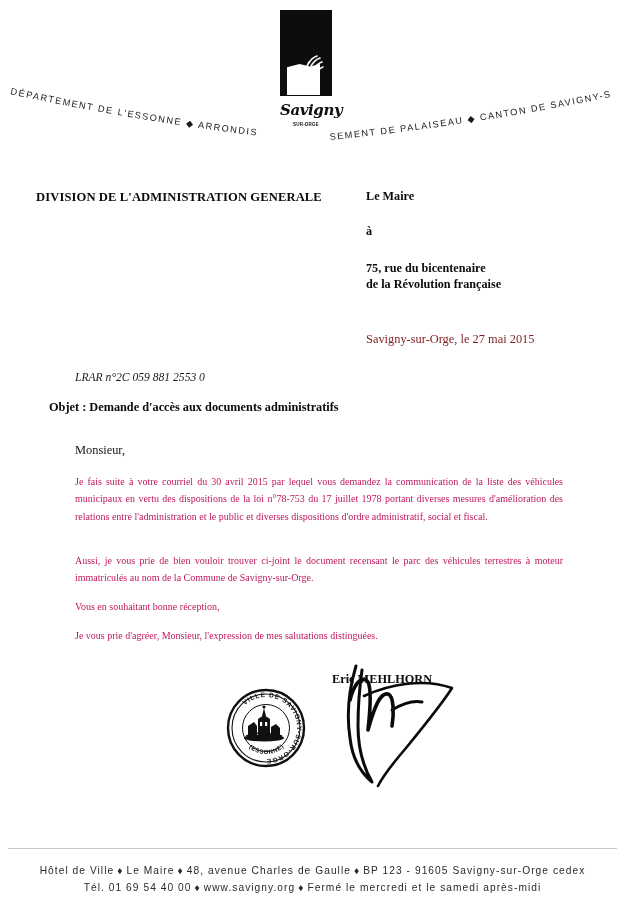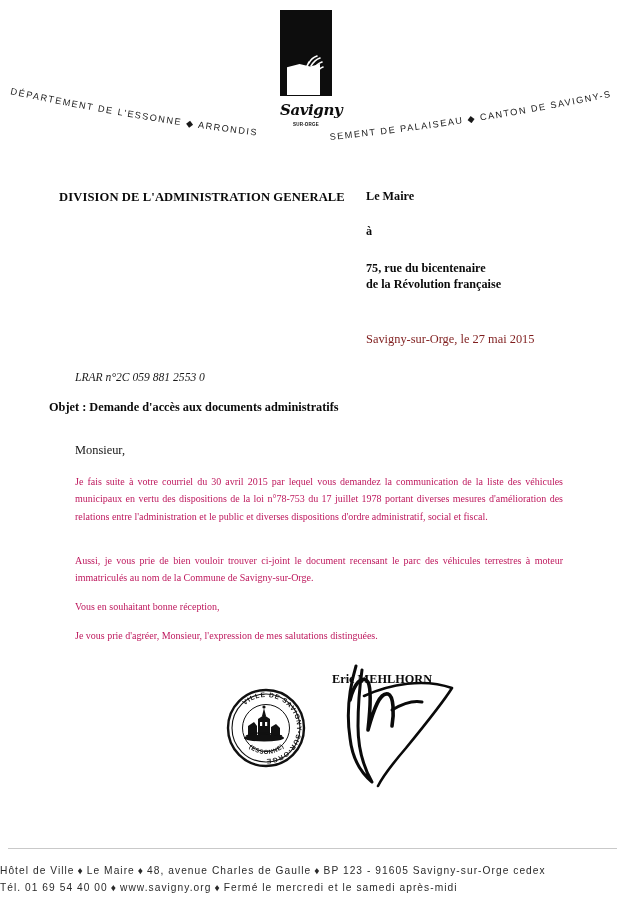--- a/index.html
+++ b/index.html
@@ -101,21 +101,20 @@
   
   .division {
     position: absolute;
     left: 36px;
     top: 190px;
     font-family: "Liberation Serif", serif;
     font-weight: 700;
     font-size: 12.6px;
     letter-spacing: 0.1px;
     color: #0a0a0a;
-    margin-left: 23px;
   }
   .recipient-col {
     position: absolute;
     left: 366px;
     top: 189px;
     width: 230px;
   }
   .rc-maire {
     font-weight: 700;
     font-size: 12.2px;
@@ -226,21 +225,21 @@
     top: 848px;
     width: 609px;
     height: 1px;
     background: #c9c9c9;
   }
   .footer {
     position: absolute;
     left: 0;
     top: 862px;
     width: 625px;
-    text-align: left;
+    text-align: center;
     font-family: "Liberation Sans", sans-serif;
     font-size: 10.2px;
     line-height: 17px;
     letter-spacing: 1.05px;
     color: #2a2a2a;
     white-space: nowrap;
   }
   .footer .sep { padding: 0 3px; }
 </style>
 </head>

